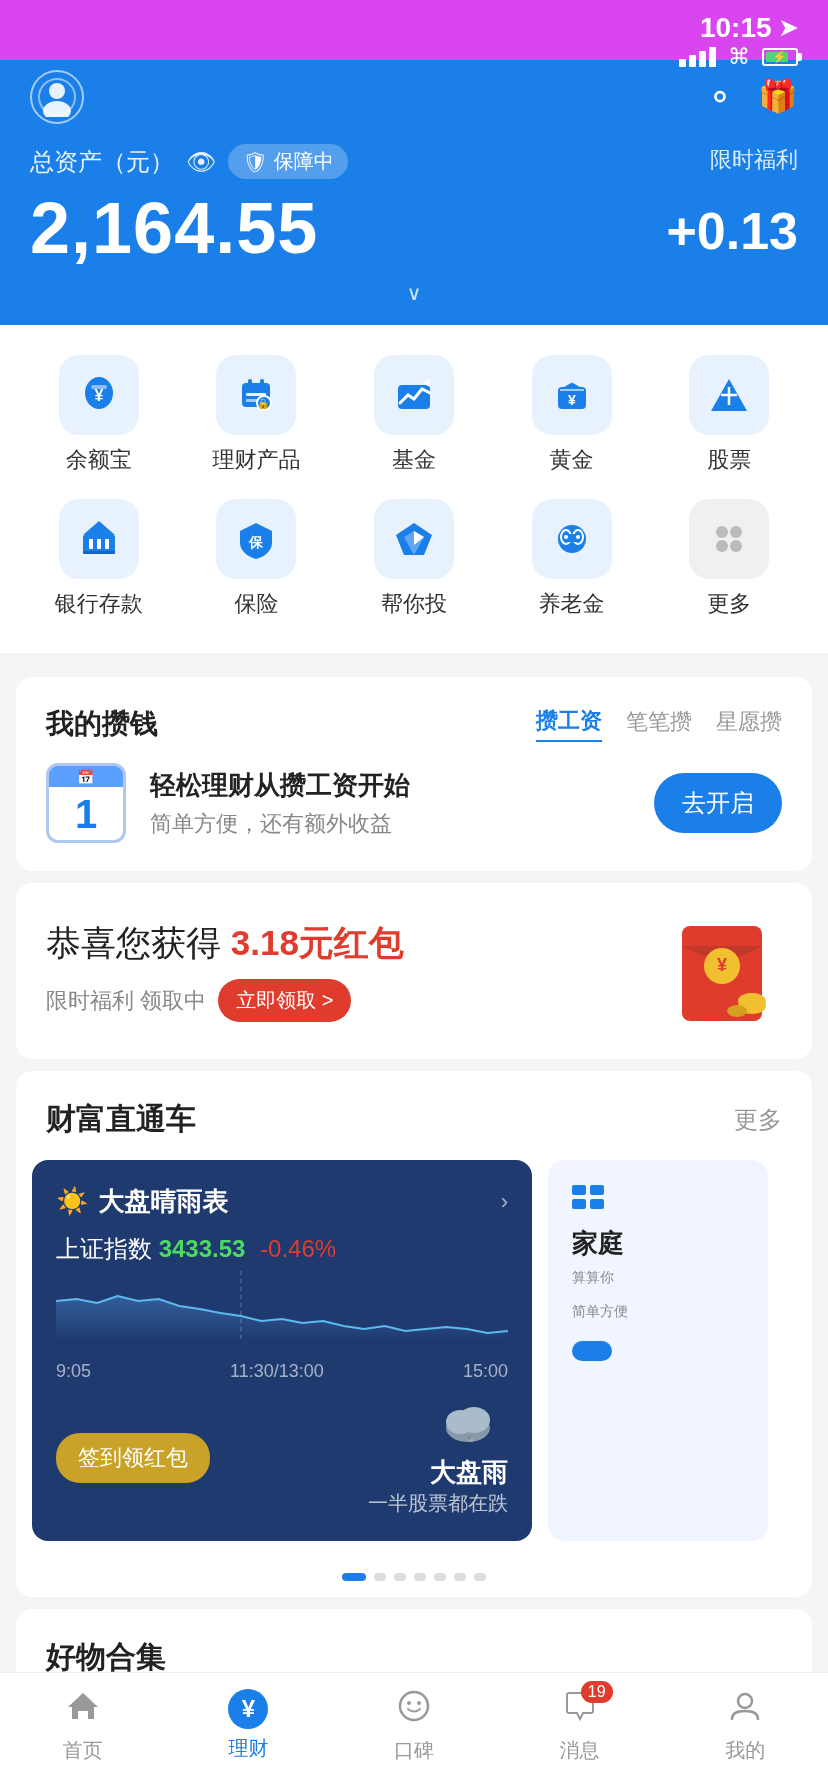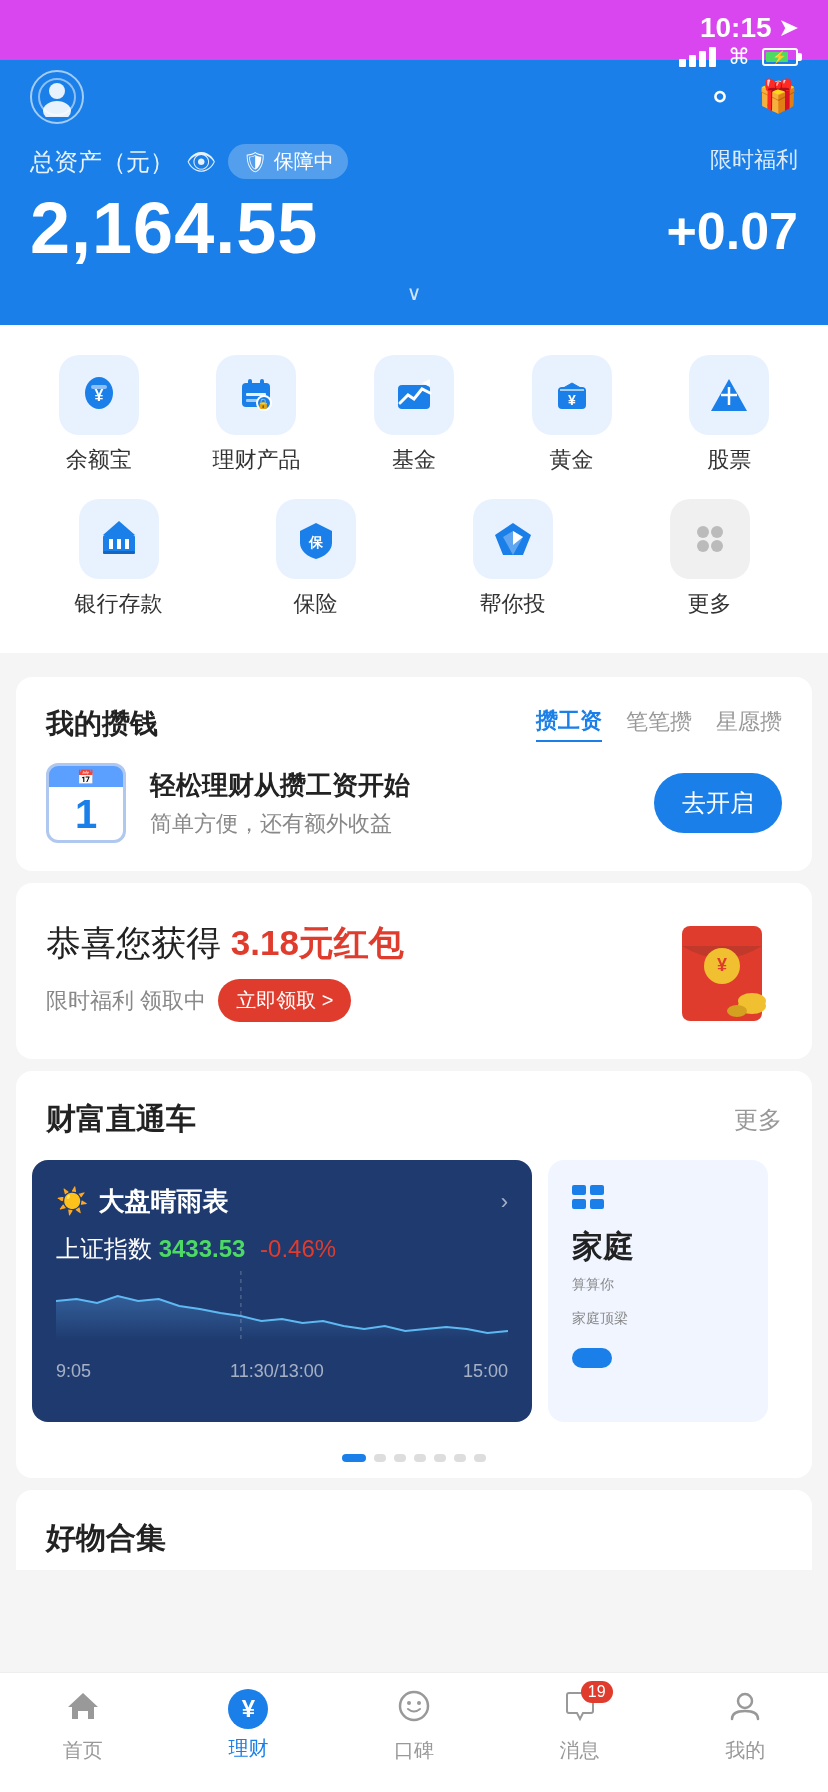--- a/index.html
+++ b/index.html
@@ -436,21 +436,21 @@
       padding: 24px;
       min-width: 220px;
       flex-shrink: 0;
     }
     .family-card-icon {
       color: #1a7fe8;
       font-size: 28px;
       margin-bottom: 10px;
     }
     .family-card-title {
-      font-size: 31px;
+      font-size: 26px;
       font-weight: 600;
       color: #222;
       margin-bottom: 8px;
     }
     .family-card-sub {
       font-size: 14px;
       color: #888;
       margin-bottom: 16px;
     }
     .family-card-btn {
@@ -609,21 +609,21 @@
             <span>🛡</span>
             <span>保障中</span>
           </div>
         </div>
         <div>
           <div class="yesterday-label">限时福利</div>
         </div>
       </div>
       <div class="asset-amount-row">
         <div class="asset-amount">2,164.55</div>
-        <div class="asset-income">+0.07</div>
+        <div class="asset-income">+0.13</div>
       </div>
     </div>
     <div class="chevron-down">∨</div>
   </div>
 
   <div class="main-content">
 
     <div class="menu-grid">
       <div class="menu-row">
 
@@ -718,20 +718,33 @@
           <div class="menu-icon-circle">
             <svg width="44" height="44" viewBox="0 0 44 44">
               <polygon points="22,6 40,18 32,38 12,38 4,18" fill="#1a7fe8"></polygon>
               <polygon points="22,14 32,20 22,38 12,20" fill="white" opacity="0.3"></polygon>
               <polygon points="22,14 32,20 22,28" fill="white"></polygon>
             </svg>
           </div>
           <span class="menu-label">帮你投</span>
         </div>
 
+        <div class="menu-item">
+          <div class="menu-icon-circle">
+            <svg width="44" height="44" viewBox="0 0 44 44">
+              <circle cx="22" cy="22" r="14" fill="#1a7fe8"></circle>
+              <ellipse cx="16" cy="20" rx="5" ry="7" fill="#1a7fe8" stroke="white" stroke-width="2"></ellipse>
+              <ellipse cx="28" cy="20" rx="5" ry="7" fill="#1a7fe8" stroke="white" stroke-width="2"></ellipse>
+              <rect x="14" y="17" width="16" height="8" fill="#1a7fe8"></rect>
+              <circle cx="16" cy="20" r="2" fill="white"></circle>
+              <circle cx="28" cy="20" r="2" fill="white"></circle>
+            </svg>
+          </div>
+          <span class="menu-label">养老金</span>
+        </div>
 
         <div class="menu-item">
           <div class="menu-icon-circle gray">
             <svg width="44" height="44" viewBox="0 0 44 44">
               <circle cx="15" cy="15" r="6" fill="#bbb"></circle>
               <circle cx="29" cy="15" r="6" fill="#bbb"></circle>
               <circle cx="15" cy="29" r="6" fill="#bbb"></circle>
               <circle cx="29" cy="29" r="6" fill="#bbb"></circle>
             </svg>
           </div>
@@ -823,34 +836,51 @@
               <path d="M0,30 L20,28 L40,32 L60,25 L80,30 L100,28 L120,35 L140,38 L160,42 L180,45 L200,50 L220,48 L240,52 L260,50 L280,55 L300,58 L320,55 L340,60 L360,58 L380,56 L400,58 L420,62 L440,60 L440,70 L0,70 Z" fill="url(#chartGrad)"></path>
 
               <line x1="180" y1="0" x2="180" y2="70" stroke="rgba(255,255,255,0.3)" stroke-width="1" stroke-dasharray="4,4"></line>
             </svg>
           </div>
           <div class="chart-labels">
             <span>9:05</span>
             <span>11:30/13:00</span>
             <span>15:00</span>
           </div>
+          <div class="market-bottom">
+            <button class="checkin-btn">签到领红包</button>
+            <div class="market-status">
+
+              <div style="margin-bottom:6px;">
+                <svg width="70" height="45" viewBox="0 0 70 45">
+                  <ellipse cx="30" cy="30" rx="22" ry="14" fill="#8899aa"></ellipse>
+                  <ellipse cx="22" cy="24" rx="14" ry="12" fill="#aabbcc"></ellipse>
+                  <ellipse cx="36" cy="22" rx="16" ry="13" fill="#aabbcc"></ellipse>
+                  <line x1="30" y1="38" x2="34" y2="44" stroke="#888" stroke-width="2"></line>
+                  <polygon points="34,44 30,42 36,40" fill="#aaa"></polygon>
+                </svg>
+              </div>
+              <div class="market-status-title">大盘雨</div>
+              <div class="market-status-sub">一半股票都在跌</div>
+            </div>
+          </div>
         </div>
 
         <div class="family-card">
           <div class="family-card-icon">
             <svg width="32" height="24" viewBox="0 0 32 24">
               <rect x="0" y="0" width="14" height="10" rx="2" fill="#1a7fe8"></rect>
               <rect x="18" y="0" width="14" height="10" rx="2" fill="#1a7fe8"></rect>
               <rect x="0" y="14" width="14" height="10" rx="2" fill="#1a7fe8"></rect>
               <rect x="18" y="14" width="14" height="10" rx="2" fill="#1a7fe8"></rect>
             </svg>
           </div>
           <div class="family-card-title">家庭</div>
           <div class="family-card-sub">算算你</div>
-          <div class="family-card-sub">家庭顶梁</div>
+          <div class="family-card-sub">简单方便</div>
           <button class="family-card-btn" style="background:#1a7fe8;border:none;padding:10px 20px;border-radius:30px;color:white;font-size:18px;"></button>
         </div>
       </div>
 
       <div class="dots-indicator">
         <div class="dot active"></div>
         <div class="dot"></div>
         <div class="dot"></div>
         <div class="dot"></div>
         <div class="dot"></div>

